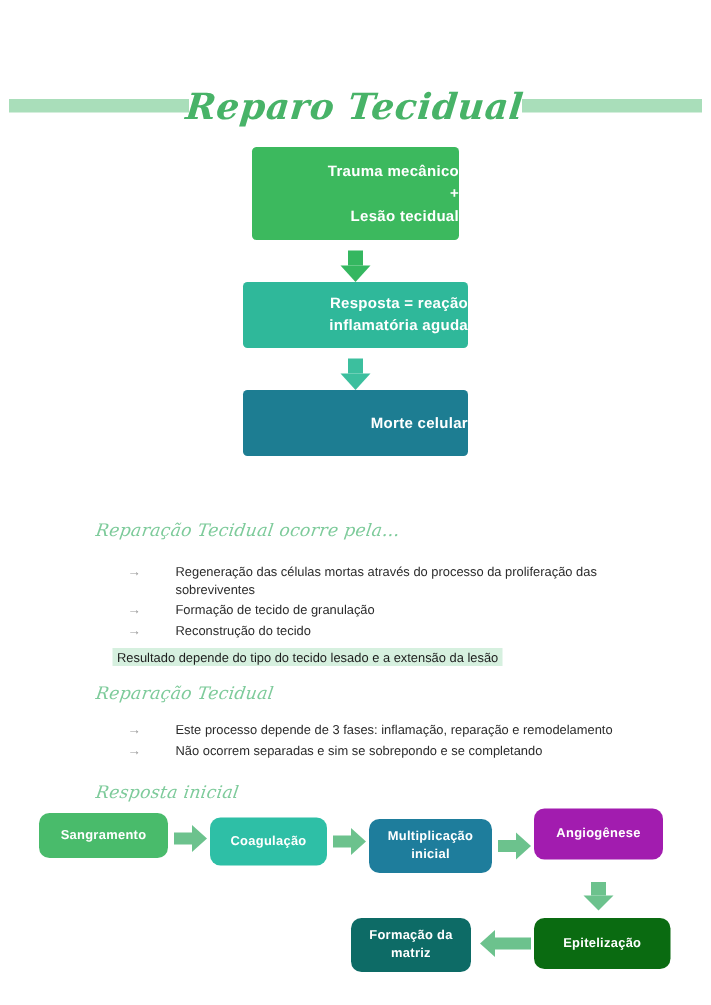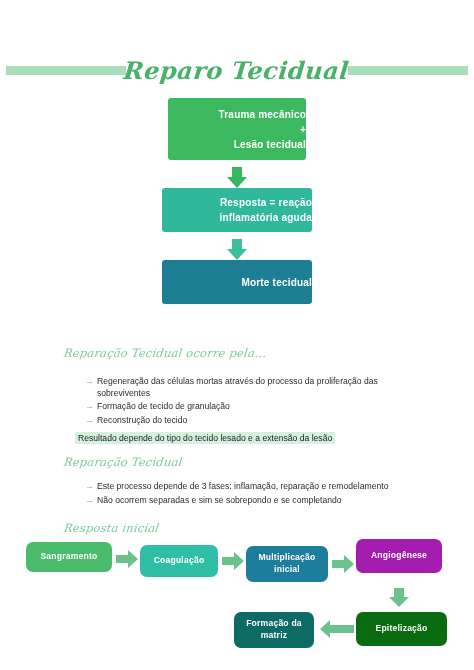--- a/index.html
+++ b/index.html
@@ -120,21 +120,21 @@
     display: flex;
     align-items: flex-start;
     margin-bottom: 1px;
   }
   .bullet .mark {
     flex: 0 0 12px;
     color: #9a9a9a;
     font-size: 9px;
     line-height: 1.42;
   }
-  .bullet .txt { flex: 1; }
+  .bullet .txt { flex: 1; margin-left: 20px; }
   .bullets.justified .txt { text-align: justify; }
 
   .highlight-line {
     position: absolute;
     font-size: 8.6px;
     color: #1c1c1c;
     background: #d6f0df;
     padding: 1px 3px;
     white-space: nowrap;
   }
@@ -239,21 +239,21 @@
       <span>inflamatória aguda</span>
     </div>
 
     <div class="arrow-down teal">
       <div class="shaft"></div>
         <div class="head"></div>
     </div>
     <div class="arrow-gap"></div>
 
     <div class="fbox b3">
-      <span>Morte tecidual</span>
+      <span>Morte celular</span>
     </div>
   </div>
 
   <div class="section-head" style="top:346px; left:64px;">Reparação Tecidual ocorre pela...</div>
 
   <div class="bullets" style="top:375px; left:85px; width:330px;">
     <div class="bullet">
       <span class="mark">→</span>
       <span class="txt">Regeneração das células mortas através do processo da proliferação das sobreviventes</span>
     </div>

